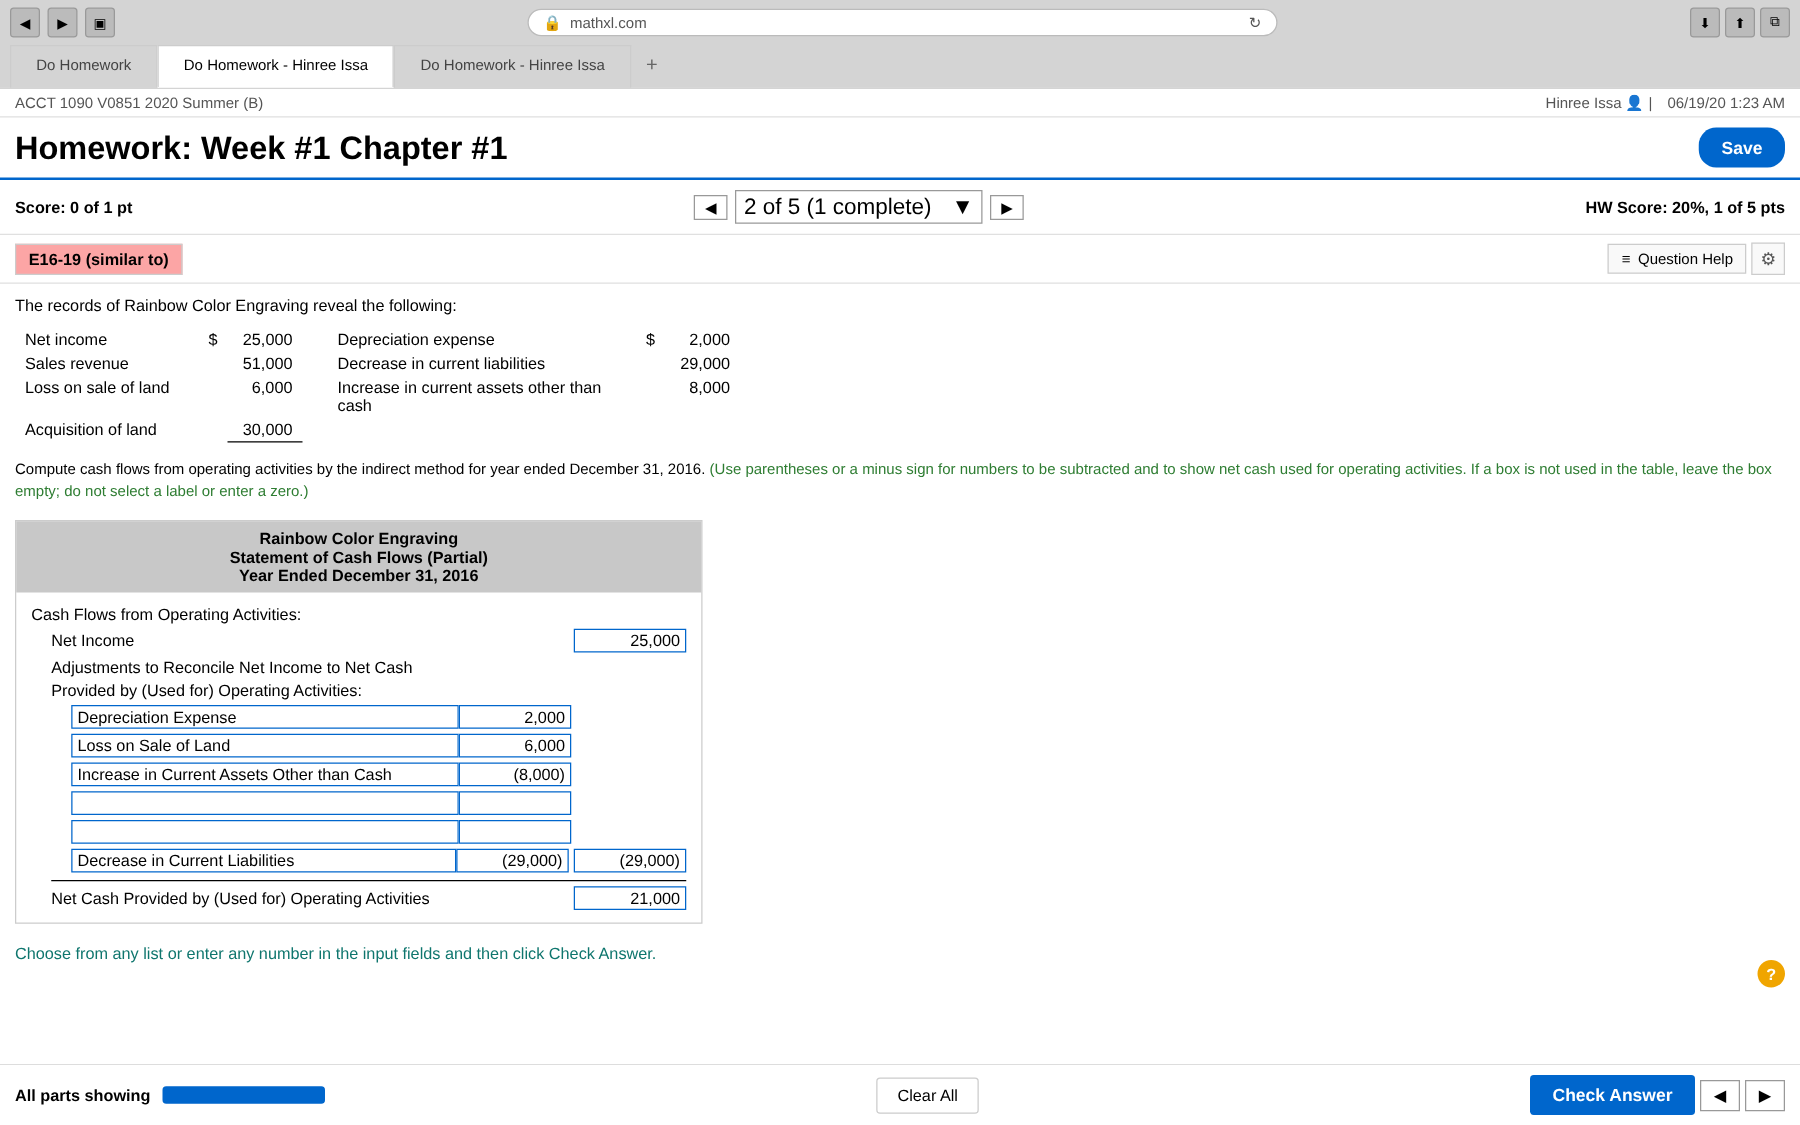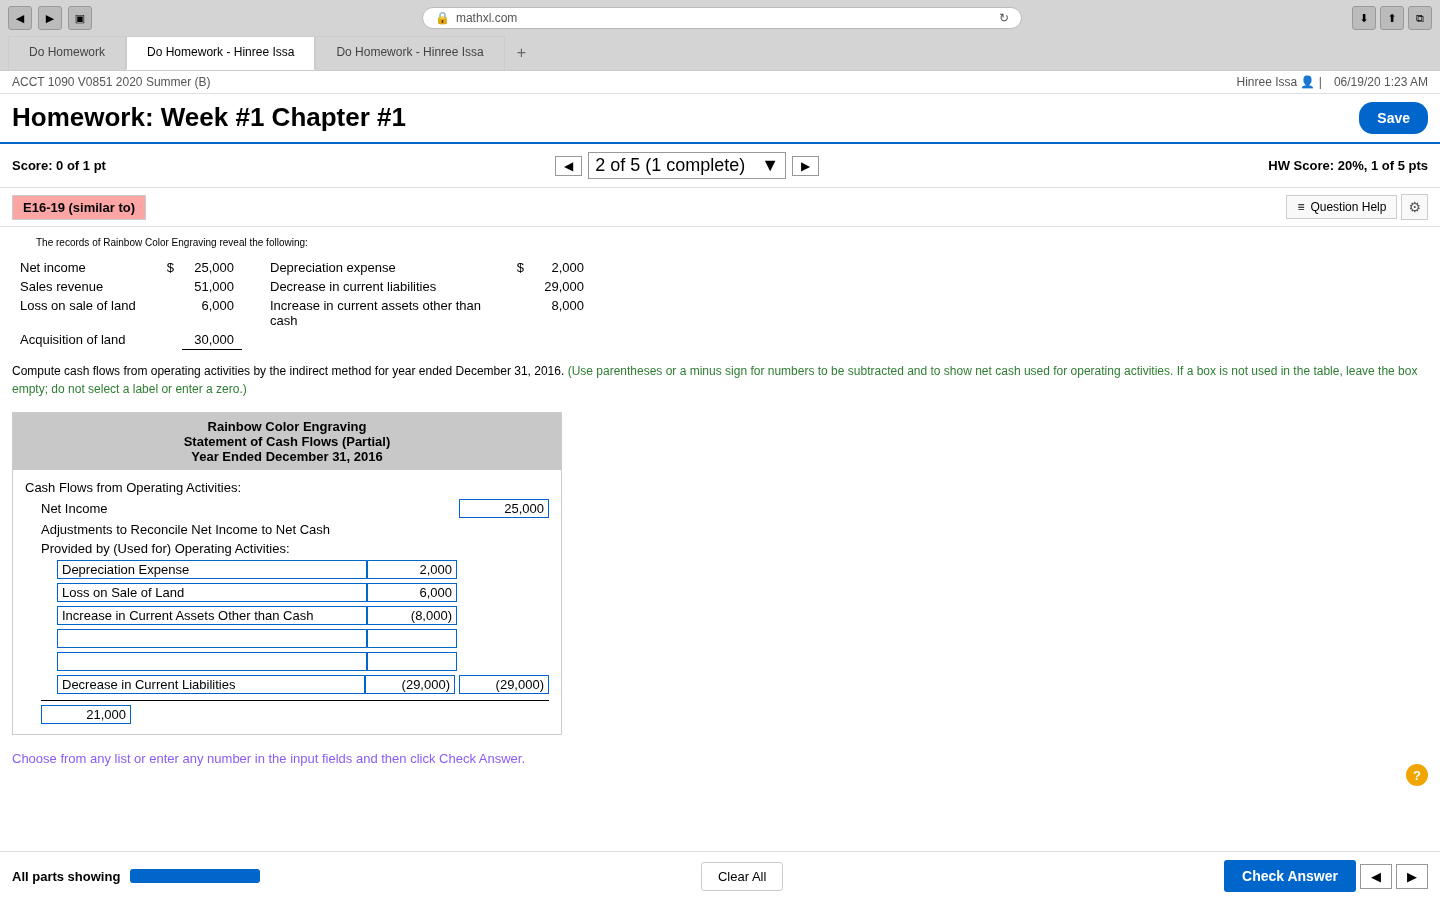--- a/index.html
+++ b/index.html
@@ -18,41 +18,41 @@
     .browser-tabs { display: flex; background: #d4d4d4; padding: 0 8px; }
     .browser-tab { padding: 8px 20px; font-size: 12px; border-top: 1px solid #ccc; border-left: 1px solid #ccc; border-right: 1px solid #ccc; background: #d4d4d4; cursor: pointer; color: #444; max-width: 240px; overflow: hidden; text-overflow: ellipsis; white-space: nowrap; }
     .browser-tab.active { background: #fff; color: #000; border-bottom: 1px solid #fff; }
     .browser-tab-add { padding: 8px 12px; font-size: 16px; color: #666; cursor: pointer; }
 
     
     .page-header { padding: 4px 12px; font-size: 12px; color: #555; display: flex; justify-content: space-between; align-items: center; border-bottom: 1px solid #e0e0e0; }
     .page-header-right { display: flex; gap: 12px; align-items: flex-start; color: #555; font-size: 12px; }
 
     
-    .hw-title-bar { display: flex; justify-content: space-between; padding: 8px 12px; border-bottom: 2px solid #0066cc; }
+    .hw-title-bar { display: flex; align-items: center; justify-content: space-between; padding: 8px 12px; border-bottom: 2px solid #0066cc; }
     .hw-title { font-size: 26px; font-weight: bold; color: #000; }
     .save-btn { background: #0066cc; color: #fff; border: none; padding: 8px 18px; font-size: 14px; border-radius: 14px; cursor: pointer; font-weight: bold; }
 
     
     .score-bar { display: flex; align-items: center; justify-content: space-between; padding: 8px 12px; border-bottom: 1px solid #e0e0e0; }
     .score-left { font-size: 13px; font-weight: bold; }
     .score-nav { display: flex; align-items: center; gap: 6px; }
     .nav-btn { background: none; border: 1px solid #999; padding: 2px 8px; cursor: pointer; font-size: 12px; }
     .nav-dropdown { display: flex; align-items: center; gap: 16px; font-size: 18px; padding: 2px 6px; border: 1px solid #999; cursor: pointer; }
     .score-right { font-size: 13px; font-weight: bold; }
 
     
     .question-header { display: flex; align-items: center; justify-content: space-between; padding: 6px 12px; border-bottom: 1px solid #e0e0e0; }
     .question-tab { background: #fca5a5; border: 1px solid #ccc; padding: 4px 10px; font-size: 13px; font-weight: bold; }
     .question-help-btn { display: flex; align-items: center; gap: 6px; border: 1px solid #ccc; padding: 4px 10px; cursor: pointer; font-size: 12px; background: #f9f9f9; }
     .gear-icon { font-size: 14px; color: #555; cursor: pointer; border: 1px solid #ccc; padding: 4px 6px; background: #f9f9f9; }
 
     
     .question-content { padding: 10px 12px; }
-    .intro-text { font-size: 10px; margin-bottom: 10px; margin-left: 24px; }
+    .intro-text { font-size: 13px; margin-bottom: 10px; }
 
     
     .data-table { border-collapse: collapse; margin-bottom: 12px; width: 580px; }
     .data-table td { padding: 2px 8px; font-size: 13px; vertical-align: top; }
     .data-table .label { min-width: 140px; }
     .data-table .dollar { text-align: right; min-width: 30px; }
     .data-table .amount { text-align: right; min-width: 60px; }
 
     
     .instructions { font-size: 12px; margin-bottom: 14px; line-height: 1.5; }
@@ -62,21 +62,21 @@
     .statement-container { border: 1px solid #ccc; width: 550px; margin-bottom: 16px; }
     .statement-header { background: #c8c8c8; padding: 6px; text-align: center; }
     .statement-header div { font-size: 13px; font-weight: bold; }
     .statement-body { padding: 8px 12px; }
     .stmt-row { display: flex; align-items: center; padding: 2px 0; }
     .stmt-label { flex: 1; font-size: 13px; }
     .stmt-input { border: 1px solid #0066cc; width: 90px; text-align: right; padding: 1px 4px; font-size: 13px; background: #fff; }
     .stmt-label-input { border: 1px solid #0066cc; flex: 1; padding: 1px 4px; font-size: 13px; background: #fff; max-width: 310px; }
     .stmt-indent { margin-left: 16px; }
     .stmt-indent2 { margin-left: 32px; }
-    .check-answer-text { font-size: 13px; color: #8b5cf6; margin-bottom: 0; }
+    .check-answer-text { font-size: 13px; color: #0f766e; margin-bottom: 0; }
     .help-circle { width: 22px; height: 22px; background: #f0a500; border-radius: 50%; display: inline-flex; align-items: center; justify-content: center; color: #fff; font-weight: bold; font-size: 13px; float: right; margin-top: -2px; }
 
     .footer-bar { display: flex; align-items: center; justify-content: space-between; padding: 8px 12px; background: #fff; border-top: 1px solid #ddd; position: fixed; bottom: 0; left: 0; right: 0; }
     .footer-left { display: flex; align-items: center; gap: 10px; font-size: 13px; font-weight: bold; }
     .progress-bar-outer { width: 130px; height: 14px; background: #0066cc; border-radius: 3px; }
     .footer-center { }
     .clear-all-btn { border: 1px solid #ccc; background: #fff; padding: 6px 16px; font-size: 13px; cursor: pointer; border-radius: 3px; }
     .check-answer-btn { background: #0066cc; color: #fff; border: none; padding: 8px 18px; font-size: 14px; border-radius: 3px; cursor: pointer; font-weight: bold; }
     .footer-right { display: flex; align-items: center; gap: 4px; }
     .footer-nav-btn { border: 1px solid #999; background: #fff; padding: 4px 10px; cursor: pointer; font-size: 13px; }
@@ -248,20 +248,21 @@
         <input class="stmt-input" type="text" value="" style="">
       </div>
 
       <div class="stmt-row stmt-indent2">
         <input class="stmt-label-input" type="text" value="Decrease in Current Liabilities" style="">
         <input class="stmt-input" type="text" value="(29,000)" style="margin-right: 4px;">
         <input class="stmt-input" type="text" value="(29,000)" style="">
       </div>
 
       <div class="stmt-row stmt-indent" style="border-top:1px solid #000; margin-top:4px; padding-top:4px;">
+        <span class="stmt-label">Net Cash Provided by (Used for) Operating Activities</span>
         <input class="stmt-input" type="text" value="21,000" style="">
       </div>
 
     </div>
   </div>
 
   <div style="position:relative; margin-bottom: 60px;">
     <p class="check-answer-text">Choose from any list or enter any number in the input fields and then click Check Answer.</p>
     <span class="help-circle">?</span>
   </div>

